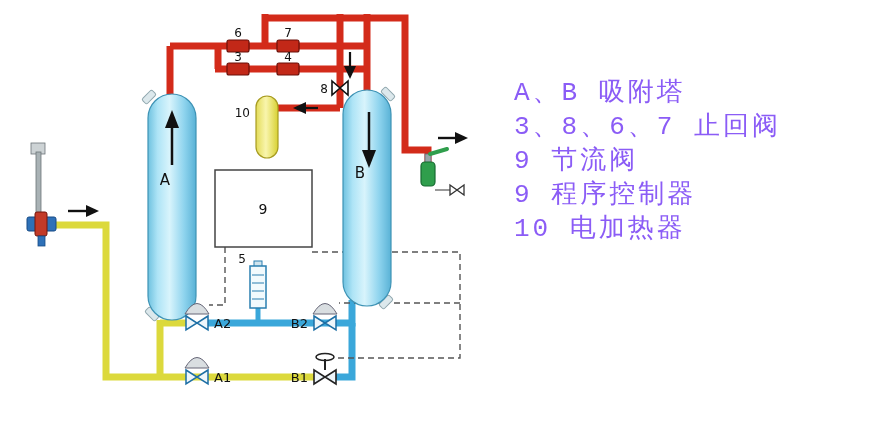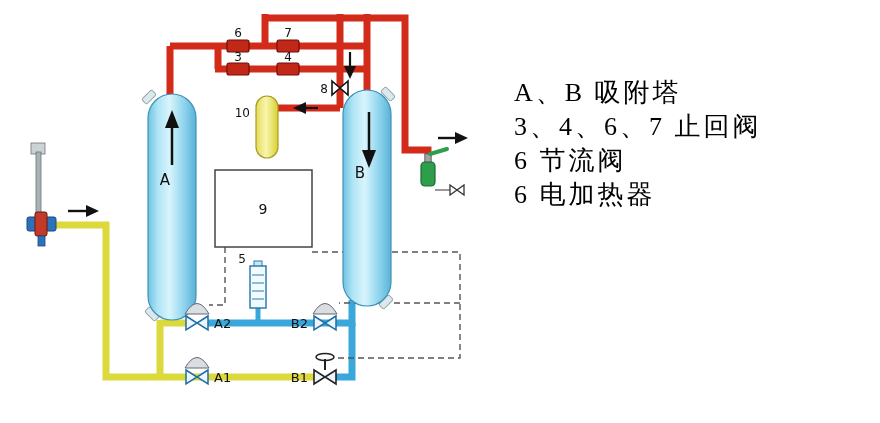--- a/index.html
+++ b/index.html
@@ -14,23 +14,23 @@
   .diagram-svg { position: absolute; left: 0; top: 0; }
   .legend {
     position: absolute;
     left: 514px;
     top: 76px;
   }
   .legend-line {
     font-size: 26px;
     line-height: 34px;
     letter-spacing: 3px;
-    color: #000000;
+    color: #8b5cf6;
     white-space: nowrap;
-    font-family: Liberation Serif, serif;
+    font-family: Liberation Mono, monospace;
   }
   svg text {
     font-family: "DejaVu Sans", sans-serif;
     fill: #111;
   }
 </style>
 </head>
 <body>
 
 <div class="canvas">
@@ -199,18 +199,19 @@
       <polygon points="464,185 457,190 464,195" fill="#fff" stroke="#333" stroke-width="1.3"></polygon>
       <g>
         <line x1="438" y1="138" x2="456" y2="138" stroke="#111" stroke-width="2.4"></line>
         <polygon points="468,138 455,132 455,144" fill="#111"></polygon>
       </g>
     </g>
   </svg>
 
   <div class="legend">
     <div class="legend-line">A、B 吸附塔</div>
-    <div class="legend-line">3、4、6、7 止回阀</div>
-    <div class="legend-line">6 节流阀</div>
-    <div class="legend-line">6 电加热器</div>
+    <div class="legend-line">3、8、6、7 止回阀</div>
+    <div class="legend-line">9 节流阀</div>
+    <div class="legend-line">9 程序控制器</div>
+    <div class="legend-line">10 电加热器</div>
   </div>
 
 </div>
 
 </body></html>

